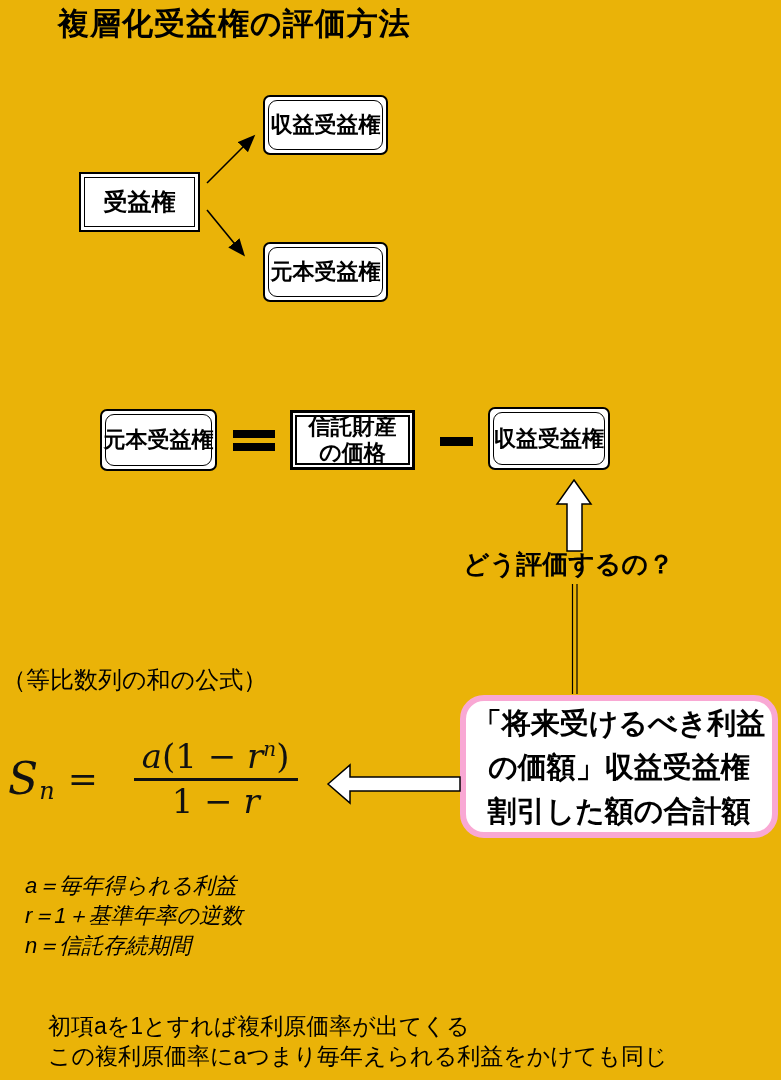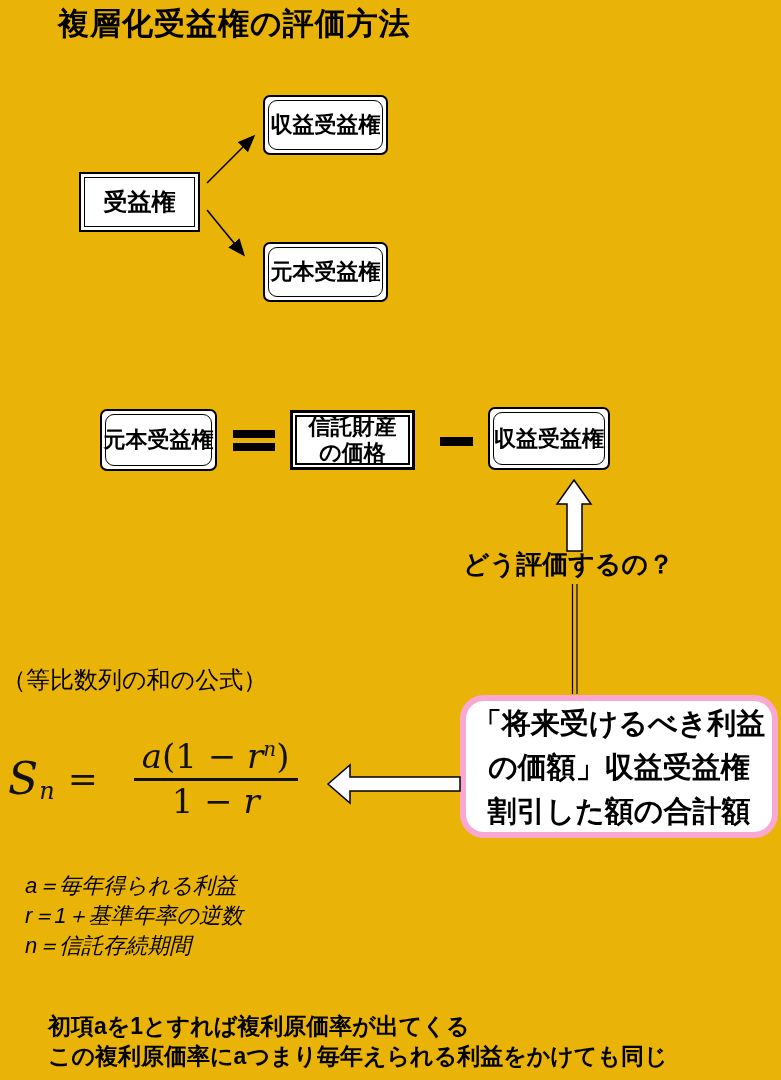--- a/index.html
+++ b/index.html
@@ -54,21 +54,21 @@
   .f-s { font-size:44px; }
   .f-sub { font-size:24px; position:relative; top:12px; left:1px; }
   .f-eq { font-size:36px; margin:0 12px 0 14px; }
   .fraction { display:flex; flex-direction:column; align-items:center;margin-left:24px; }
   .f-num { font-size:34px; padding:0 8px 2px 8px; }
   .f-num .sup { font-size:20px; position:relative; top:-12px; }
   .f-rule { height:3px; background:#111; align-self:stretch; }
   .f-den { font-size:34px; }
 
   #variables { left:25px; top:871px; font-size:22px; line-height:30px; font-weight:500;font-style:italic; }
-  #notes { left:48px; top:1011px; font-size:23px; line-height:30px; font-weight:700; }
+  #notes { left:48px; top:1011px; font-size:23px; line-height:30px; font-weight:400; }
   .txt-line { white-space:nowrap; }
 
   #arrow-layer { position:absolute; left:0; top:0; width:781px; height:1080px; pointer-events:none; }
 </style>
 </head>
 <body>
 
 <div id="canvas">
 
   <div class="abs page-title">複層化受益権の評価方法</div>

